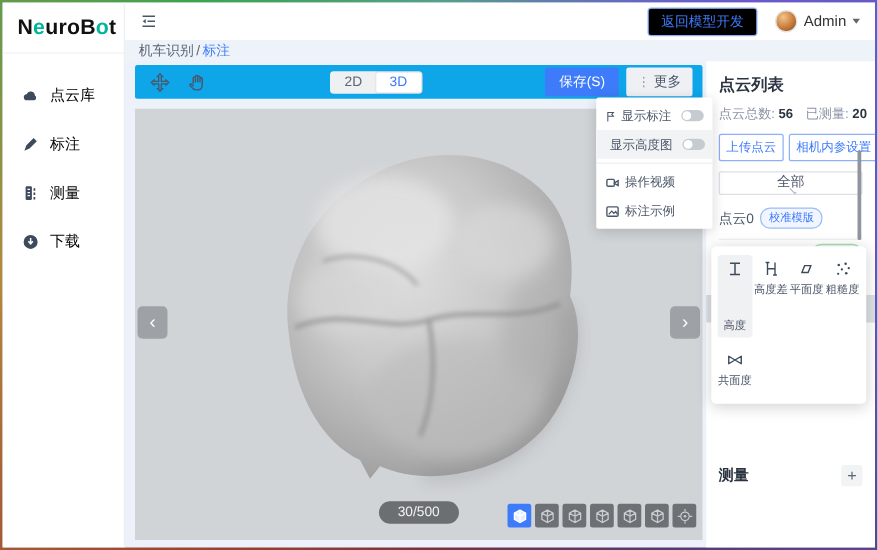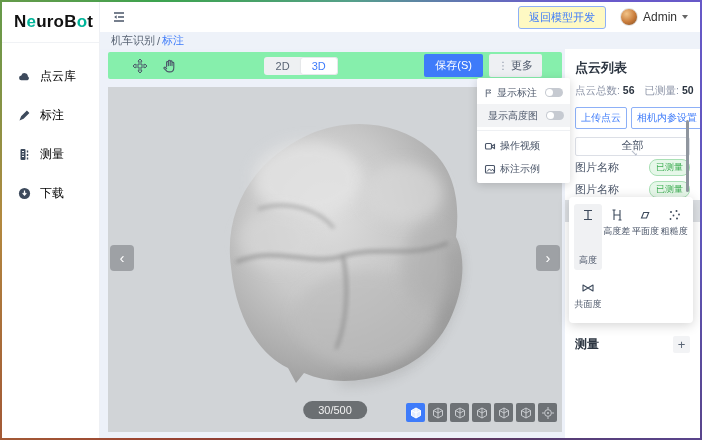--- a/index.html
+++ b/index.html
@@ -13,30 +13,30 @@
   .logo { height:41px; display:flex; align-items:center; padding-left:12px; border-bottom:1px solid #f0f2f5;
           font-weight:bold; font-size:17px; color:#111; letter-spacing:.2px; }
   .logo .teal { color:#00b59a; }
   .menu { padding-top:14px; }
   .menu-item { display:flex; align-items:center; gap:9px; padding:11px 0 11px 16px; font-size:12px; color:#000000; cursor:pointer; }
   .menu-item svg { flex:0 0 auto; }
 
   
   .header { position:absolute; left:98px; right:0; top:0; height:30px; background:#fff; display:flex; align-items:center; padding:0 12px; z-index:2; }
   .header .spacer { flex:1; }
-  .back-btn { border:1px solid #8db0f7; color:#3e7bfa; background:#fef9c3; font-size:11px; padding:3px 10px; border-radius:3px; cursor:pointer; }
+  .back-btn { border:1px solid #8db0f7; color:#3e7bfa; background:#000000; font-size:11px; padding:3px 10px; border-radius:3px; cursor:pointer; }
   .user { display:flex; align-items:center; gap:5px; margin-left:14px; font-size:12px; color:#333; cursor:pointer; }
   .avatar { width:18px; height:18px; border-radius:50%; background:radial-gradient(circle at 35% 30%, #f2c489 0%, #c87b3a 55%, #7a4a21 100%); border:1px solid #e3e3e3; }
   .caret-down { width:0; height:0; border-left:3.5px solid transparent; border-right:3.5px solid transparent; border-top:4px solid #666; }
 
   .breadcrumb { position:absolute; left:98px; right:0; top:30px; height:17px; background:#eef2f9; display:flex; align-items:center; gap:2px; padding-left:11px; font-size:11px; color:#5a6575; }
   .breadcrumb .current { color:#3e7bfa; }
 
   
-  .toolbar { position:absolute; left:106px; top:50px; width:454px; height:27px; background:#86efac; border-radius:2px; display:flex; align-items:center; padding:0 20px; z-index:2; }
+  .toolbar { position:absolute; left:106px; top:50px; width:454px; height:27px; background:#0ea5e9; border-radius:2px; display:flex; align-items:center; padding:0 8px; z-index:2; }
   .tool-icons { display:flex; align-items:center; gap:14px; padding-left:4px; }
   .toolbar .mid { flex:1; display:flex; justify-content:center; }
   .seg { display:flex; background:#eef0f2; border-radius:3px; padding:1px; font-size:11px; }
   .seg-item { padding:2px 11px; color:#5a6575; border-radius:2px; cursor:pointer; }
   .seg-item.active { background:#fff; color:#3e7bfa; box-shadow:0 0 2px rgba(0,0,0,.12); }
   .save-btn { background:#3e7bfa; color:#fff; border:none; font-size:11px; padding:4px 11px; border-radius:2px; cursor:pointer; }
   .more-btn { background:#eef0f3; color:#4a5568; border:none; font-size:11px; padding:4px 9px; border-radius:2px; margin-left:6px; cursor:pointer; display:inline-flex; align-items:center; gap:3px; }
   .more-btn .dots { color:#8a94a6; font-size:10px; }
 
   
@@ -283,29 +283,33 @@
               <path d="M6 0v2M6 10v2M0 6h2M10 6h2" stroke="currentColor" stroke-width="1"></path>
             </svg>
           </button>
     </div>
   </div>
 
   <section class="panel">
     <div class="panel-title">点云列表</div>
     <div class="stats">
       <span><span>点云总数:</span> <b>56</b></span>
-      <span><span>已测量:</span> <b>50</b></span>
+      <span><span>已测量:</span> <b>20</b></span>
     </div>
     <div class="panel-btns">
       <button class="blue-outline-btn">上传点云</button>
       <button class="blue-outline-btn">相机内参设置</button>
     </div>
     <div class="select">
       <span class="grow">全部</span>
       <span class="chev-down"></span>
+    </div>
+    <div class="cloud0-row">
+      <span>点云0</span>
+      <span class="badge template">校准模版</span>
     </div>
     <div class="p-row">
       <span class="name">图片名称</span>
       <span class="badge measured">已测量</span>
     </div>
     <div class="p-row">
       <span class="name">图片名称</span>
       <span class="badge measured">已测量</span>
     </div>
     <div class="p-row selected">

